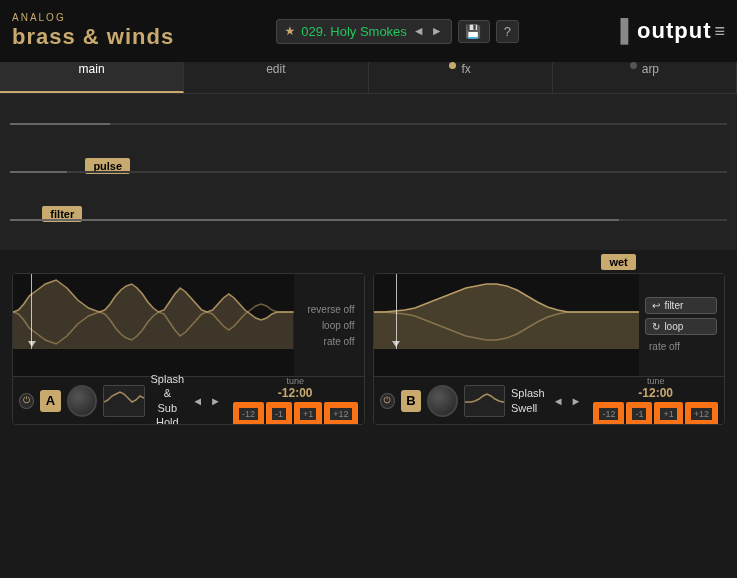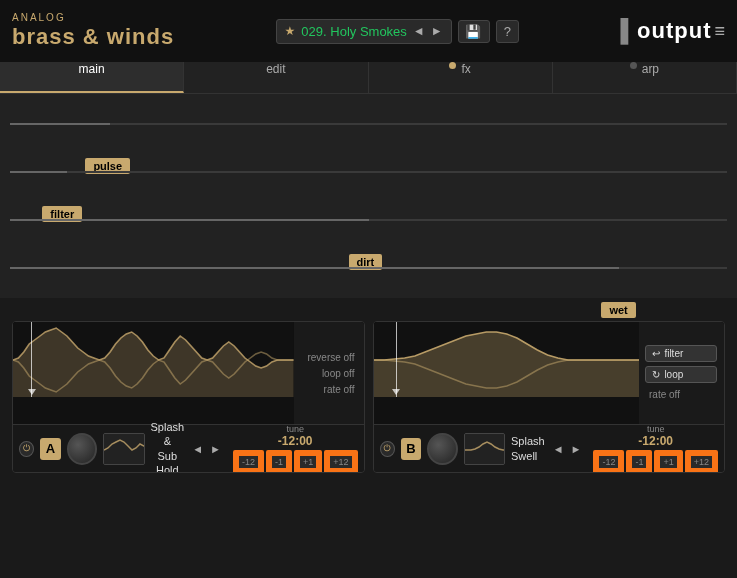--- a/index.html
+++ b/index.html
@@ -377,27 +377,20 @@
   </div>
 
   <div class="macro-row" style="height:48px;">
     <div style="width:100%;position:relative;height:8px;">
       <div class="track-line"></div>
       <div class="track-line-bright" style="width:8%;"></div>
       <div class="macro-label-box" style="left:calc(8% - 25px);">filter</div>
     </div>
   </div>
 
-  <div class="macro-row" style="height:48px;">
-    <div style="width:100%;position:relative;height:8px;">
-      <div class="track-line"></div>
-      <div class="track-line-bright" style="width:50%;"></div>
-      <div class="macro-label-box" style="left:calc(50% - 20px);">dirt</div>
-    </div>
-  </div>
 
   <div class="macro-row" style="height:48px;">
     <div style="width:100%;position:relative;height:8px;">
       <div class="track-line"></div>
       <div class="track-line-bright" style="width:85%;"></div>
       <div class="macro-label-box" style="left:calc(85% - 18px);">wet</div>
     </div>
   </div>
 </div>
 

